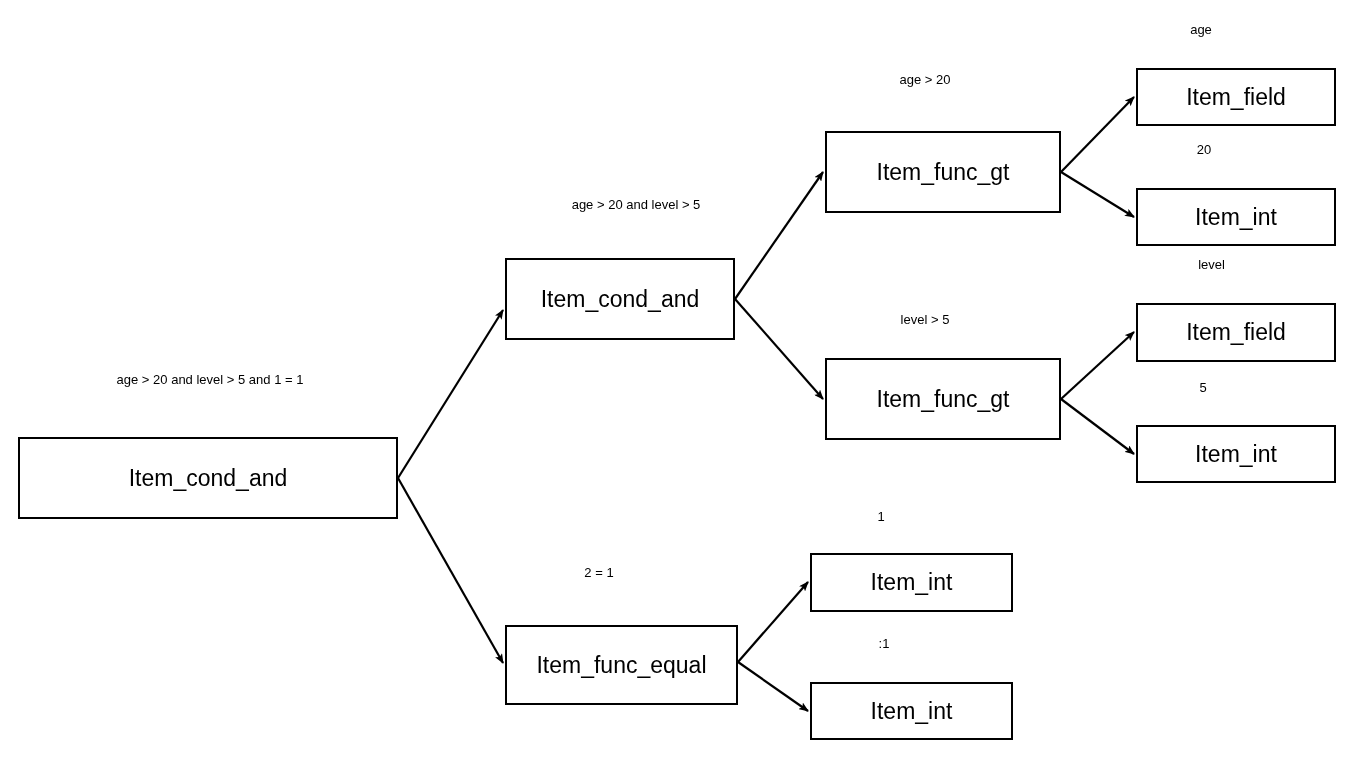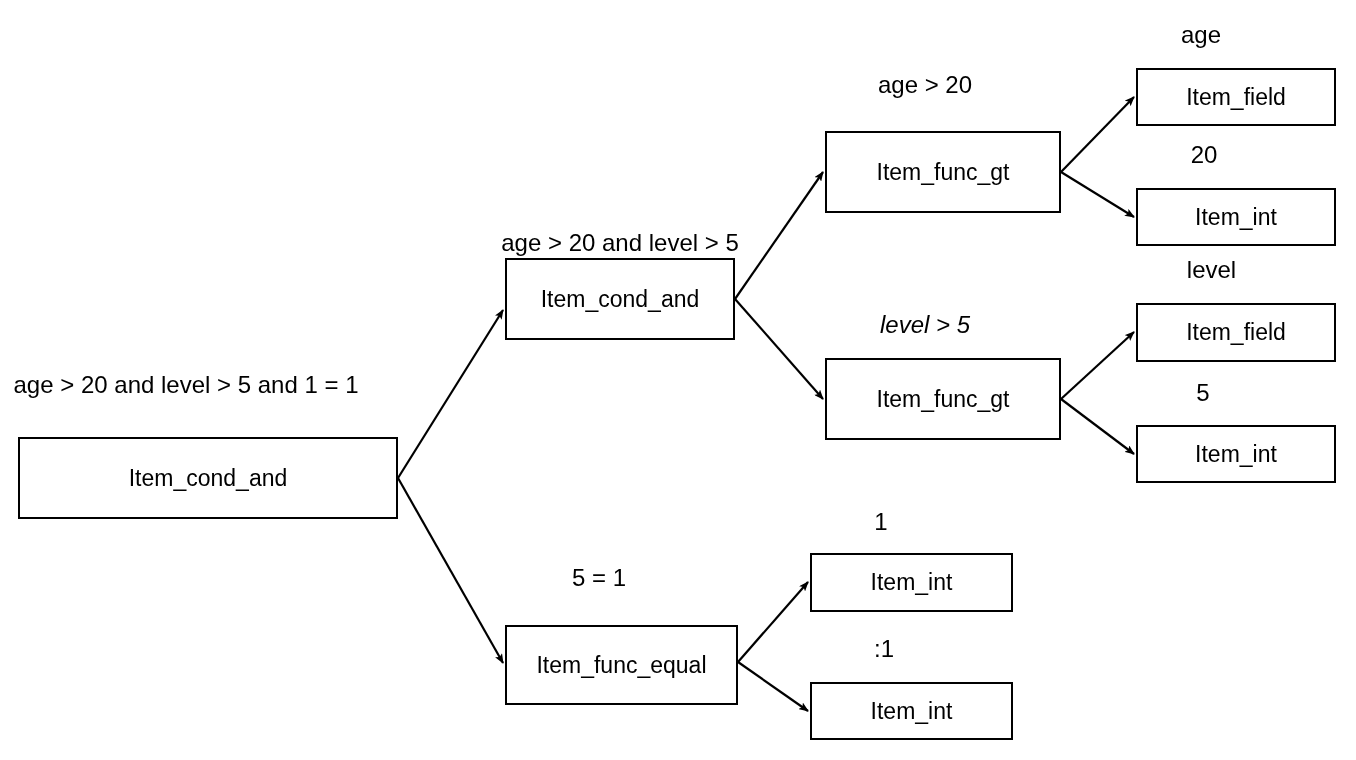--- a/index.html
+++ b/index.html
@@ -33,21 +33,21 @@
     display: flex;
     align-items: center;
     justify-content: center;
     font-size: 23px;
     line-height: 1;
     white-space: nowrap;
   }
   .edge-label {
     position: absolute;
     color: #000000;
-    font-size: 24px;
+    font-size: 13px;
     line-height: 1;
     white-space: nowrap;
     transform: translateX(-50%);
   }
 </style>
 </head>
 <body>
 
 <div id="canvas">
 
@@ -78,26 +78,26 @@
       <div class="node" style="left: 1136px; top: 68px; width: 200px; height: 58px;">Item_field</div>
       <div class="node" style="left: 1136px; top: 188px; width: 200px; height: 58px;">Item_int</div>
       <div class="node" style="left: 825px; top: 358px; width: 236px; height: 82px;">Item_func_gt</div>
       <div class="node" style="left: 1136px; top: 303px; width: 200px; height: 59px;">Item_field</div>
       <div class="node" style="left: 1136px; top: 425px; width: 200px; height: 58px;">Item_int</div>
       <div class="node" style="left: 505px; top: 625px; width: 233px; height: 80px;">Item_func_equal</div>
       <div class="node" style="left: 810px; top: 553px; width: 203px; height: 59px;">Item_int</div>
       <div class="node" style="left: 810px; top: 682px; width: 203px; height: 58px;">Item_int</div>
     </div>
   <div id="label-group">
-      <div class="edge-label" style="left: 186px; top: 373px;">age &gt; 20 and level &gt; 5 and 1 = 1</div>
-      <div class="edge-label" style="left: 620px; top: 198px; margin-top: 33px;">age &gt; 20 and level &gt; 5</div>
+      <div class="edge-label" style="left: 210px; top: 373px;">age &gt; 20 and level &gt; 5 and 1 = 1</div>
+      <div class="edge-label" style="left: 636px; top: 198px;">age &gt; 20 and level &gt; 5</div>
       <div class="edge-label" style="left: 925px; top: 73px; text-align: center;">age &gt; 20</div>
       <div class="edge-label" style="left: 1201px; top: 23px;">age</div>
       <div class="edge-label" style="left: 1204px; top: 143px;">20</div>
-      <div class="edge-label" style="left: 925px; top: 313px; font-style: italic;">level &gt; 5</div>
+      <div class="edge-label" style="left: 925px; top: 313px;">level &gt; 5</div>
       <div class="edge-label" style="left: 1205px; top: 258px; padding-left: 13px;">level</div>
       <div class="edge-label" style="left: 1203px; top: 381px;">5</div>
-      <div class="edge-label" style="left: 599px; top: 566px;">5 = 1</div>
+      <div class="edge-label" style="left: 599px; top: 566px;">2 = 1</div>
       <div class="edge-label" style="left: 881px; top: 510px;">1</div>
       <div class="edge-label" style="left: 884px; top: 637px;">:1</div>
     </div>
 
 </div>
 
 </body></html>

